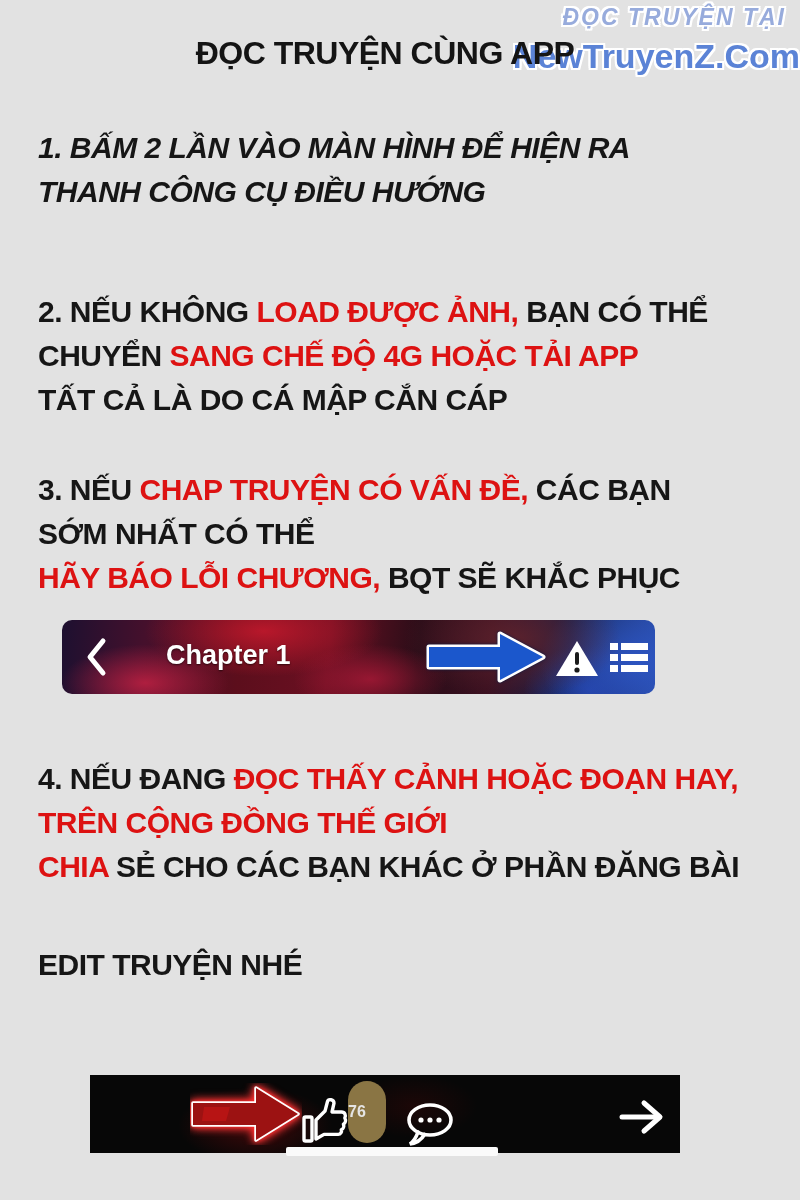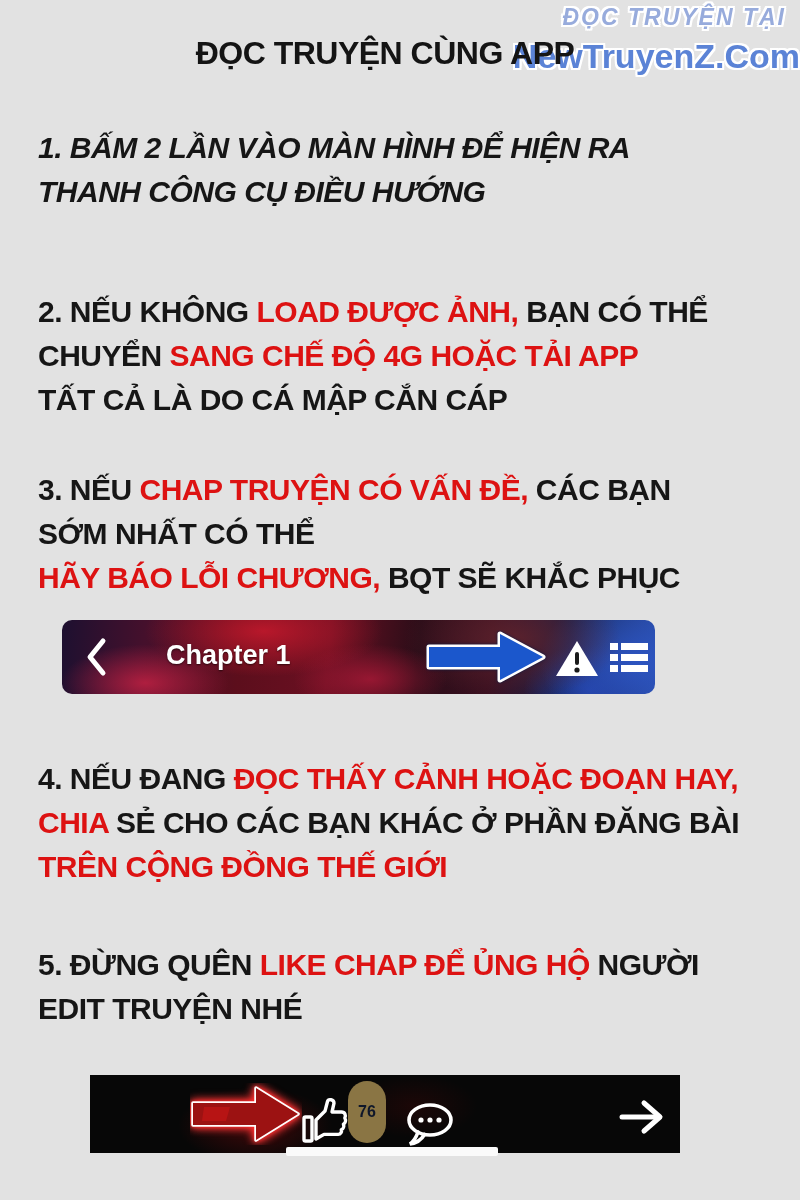--- a/index.html
+++ b/index.html
@@ -71,22 +71,22 @@
     background:
       radial-gradient(110px 55px at 28% 65%, rgba(110,10,12,.55), transparent 70%),
       radial-gradient(90px 45px at 55% 40%, rgba(60,8,8,.4), transparent 70%),
       #070707;
   }
   .bottom-bar .red-arrow { position:absolute; left:100px; top:8px; }
   .bottom-bar .thumb { position:absolute; left:210px; top:22px; }
   .bottom-bar .badge {
     position:absolute; left:258px; top:6px; width:38px; height:62px;
     border-radius:19px; background:#8a7544;
-    display:flex; align-items:center; justify-content:center;
-    font-size:16px; font-weight:bold; color:#0f172a;
+    display:flex; align-items:center; 
+    font-size:16px; font-weight:bold; color:#e5e5e5;
   }
   .bottom-bar .bubble { position:absolute; left:314px; top:28px; }
   .bottom-bar .next { position:absolute; left:527px; top:24px; }
   .bottom-bar .loading-strip {
     position:absolute; left:196px; top:72px; width:212px; height:9px;
     background:#fafafa; border-radius:2px;
   }
 </style>
 </head>
 <body>
@@ -110,25 +110,24 @@
         <div class="line"><span>CHUYỂN </span><span class="red">SANG CHẾ ĐỘ 4G HOẶC TẢI APP</span></div>
         <div class="line"><span>TẤT CẢ LÀ DO CÁ MẬP CẮN CÁP</span></div>
       </div>
       <div class="instr" style="top: 468px;">
         <div class="line"><span>3. NẾU </span><span class="red">CHAP TRUYỆN CÓ VẤN ĐỀ,</span><span> CÁC BẠN</span></div>
         <div class="line"><span>SỚM NHẤT CÓ THỂ</span></div>
         <div class="line"><span class="red">HÃY BÁO LỖI CHƯƠNG,</span><span> BQT SẼ KHẮC PHỤC</span></div>
       </div>
       <div class="instr" style="top: 726px; margin-top: 31px;">
         <div class="line"><span>4. NẾU ĐANG </span><span class="red">ĐỌC THẤY CẢNH HOẶC ĐOẠN HAY,</span></div>
+        <div class="line"><span class="red">TRÊN CỘNG ĐỒNG THẾ GIỚI</span></div>
         <div class="line"><span class="red">CHIA</span><span> SẺ CHO CÁC BẠN KHÁC Ở PHẦN ĐĂNG BÀI</span></div>
-        <div class="line"><span class="red">TRÊN CỘNG ĐỒNG THẾ GIỚI</span></div>
       </div>
       <div class="instr" style="top: 943px;">
-        <div class="line"><span>5. ĐỪNG QUÊN </span><span class="red">LIKE CHAP ĐỂ ỦNG HỘ</span><span> NGƯỜI</span></div>
         <div class="line"><span>EDIT TRUYỆN NHÉ</span></div>
       </div>
     </div>
 
   <div class="chapter-bar">
     <span class="back">
       <svg width="24" height="40" viewBox="0 0 24 40">
         <polyline points="19,4 6,20 19,36" fill="none" stroke="#ffffff" stroke-width="5" stroke-linecap="round" stroke-linejoin="round"></polyline>
       </svg>
     </span>

